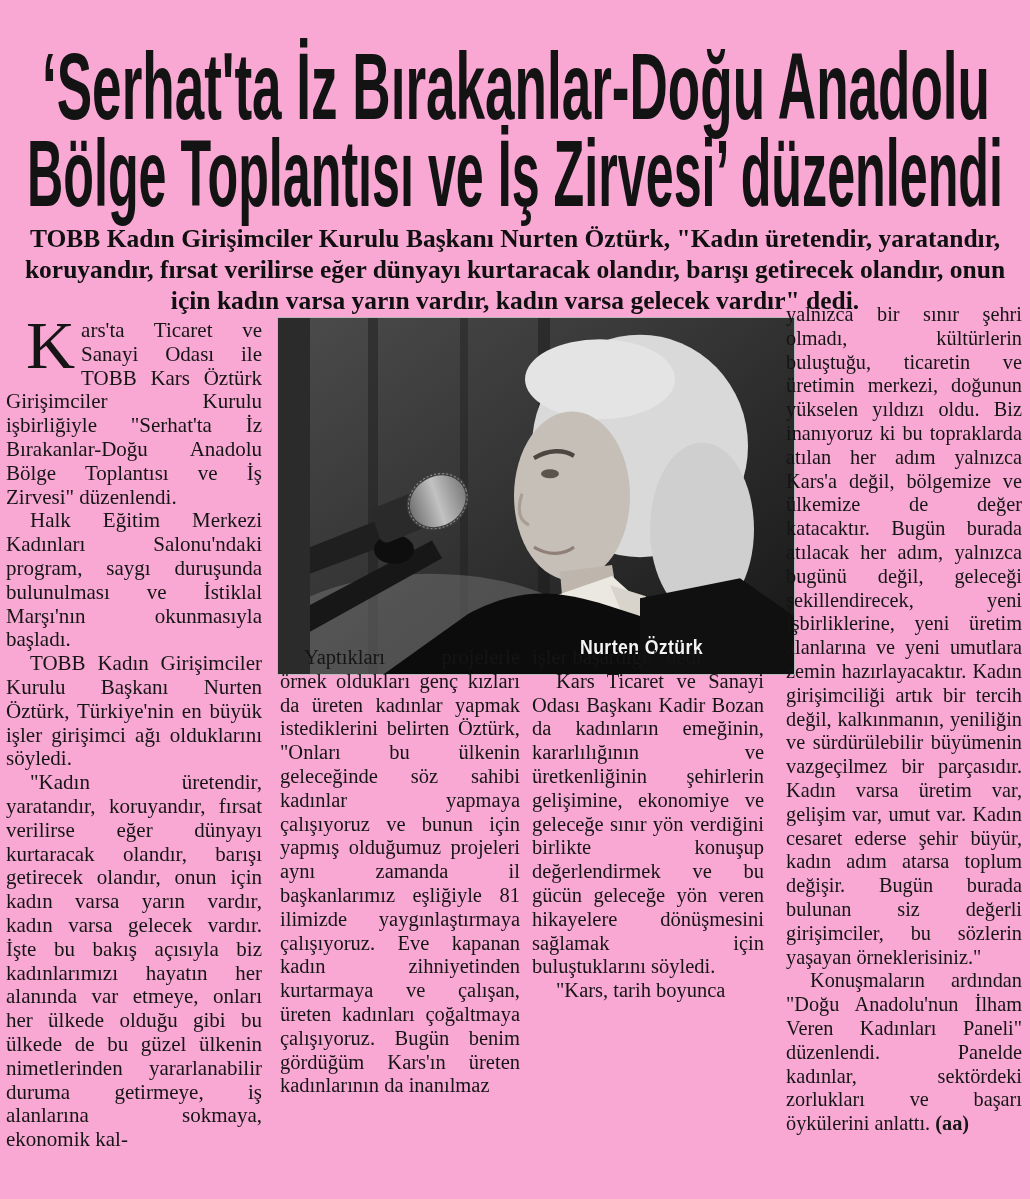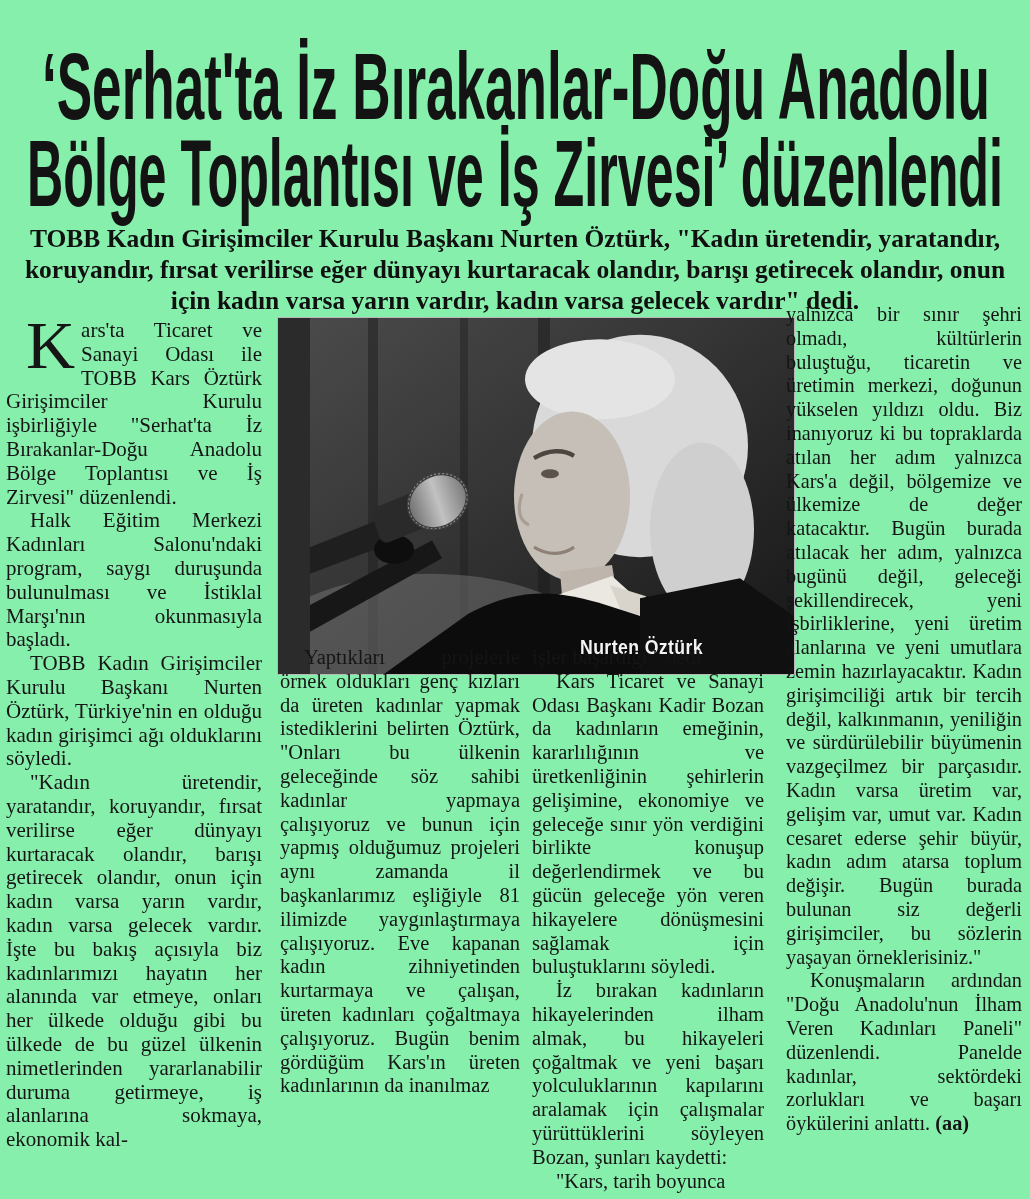--- a/index.html
+++ b/index.html
@@ -1,20 +1,20 @@
 <!DOCTYPE html>
 <html lang="tr"><head>
 <meta charset="utf-8">
 <style>
   html,body{margin:0;padding:0;background:#e9e9e9;}
   .page{
     position:relative;
     width:1030px;height:1199px;
     margin:0 auto;
-    background:#86efac;
+    background:#f9a8d4;
     color:#151515;
     font-family:"Liberation Serif", serif;
     overflow:hidden;
   }
   
   .headline-svg{position:absolute;top:14px;left:0;display:block;}
   .headline-svg text{
     font-family:"Liberation Sans", sans-serif;
     font-weight:bold;
     fill:#131313;
@@ -124,30 +124,29 @@
         <ellipse cx="128" cy="166" rx="30" ry="24" fill="url(#micGrad)" stroke="#3d3d3d" stroke-width="3"></ellipse>
         <ellipse cx="128" cy="166" rx="30" ry="24" fill="none" stroke="#8a8a8a" stroke-width="1" stroke-dasharray="2 2"></ellipse>
       </g>
     </svg>
     <div class="photo-caption">Nurten Öztürk</div>
   </div>
 
   <div class="col col-1">
       <p class=""><span class="dropcap">K</span><span>ars'ta Ticaret ve Sanayi Odası ile TOBB Kars Öztürk Girişimciler Kurulu işbirliğiyle "Serhat'ta İz Bırakanlar-Doğu Anadolu Bölge Toplantısı ve İş Zirvesi" düzenlendi.</span></p>
       <p class="indent"><span>Halk Eğitim Merkezi Kadınları Salonu'ndaki program, saygı duruşunda bulunulması ve İstiklal Marşı'nın okunmasıyla başladı.</span></p>
-      <p class="indent"><span>TOBB Kadın Girişimciler Kurulu Başkanı Nurten Öztürk, Türkiye'nin en olduğu kadın girişimci ağı olduklarını söyledi.</span></p>
+      <p class="indent"><span>TOBB Kadın Girişimciler Kurulu Başkanı Nurten Öztürk, Türkiye'nin en büyük işler girişimci ağı olduklarını söyledi.</span></p>
       <p class="indent"><span>"Kadın üretendir, yaratandır, koruyandır, fırsat verilirse eğer dünyayı kurtaracak olandır, barışı getirecek olandır, onun için kadın varsa yarın vardır, kadın varsa gelecek vardır. İşte bu bakış açısıyla biz kadınlarımızı hayatın her alanında var etmeye, onları her ülkede olduğu gibi bu ülkede de bu güzel ülkenin nimetlerinden yararlanabilir duruma getirmeye, iş alanlarına sokmaya, ekonomik kal-</span></p>
     </div>
   <div class="col col-2">
       <p class="indent"><span>Yaptıkları projelerle örnek oldukları genç kızları da üreten kadınlar yapmak istediklerini belirten Öztürk, "Onları bu ülkenin geleceğinde söz sahibi kadınlar yapmaya çalışıyoruz ve bunun için yapmış olduğumuz projeleri aynı zamanda il başkanlarımız eşliğiyle 81 ilimizde yaygınlaştırmaya çalışıyoruz. Eve kapanan kadın zihniyetinden kurtarmaya ve çalışan, üreten kadınları çoğaltmaya çalışıyoruz. Bugün benim gördüğüm Kars'ın üreten kadınlarının da inanılmaz</span></p>
     </div>
   <div class="col col-3">
       <p class=""><span>işler başardığı." dedi.</span></p>
       <p class="indent"><span>Kars Ticaret ve Sanayi Odası Başkanı Kadir Bozan da kadınların emeğinin, kararlılığının ve üretkenliğinin şehirlerin gelişimine, ekonomiye ve geleceğe sınır yön verdiğini birlikte konuşup değerlendirmek ve bu gücün geleceğe yön veren hikayelere dönüşmesini sağlamak için buluştuklarını söyledi.</span></p>
-      <p class="indent"><span>İz bırakan kadınların hikayelerinden ilham almak, bu hikayeleri çoğaltmak ve yeni başarı yolculuklarının kapılarını aralamak için çalışmalar yürüttüklerini söyleyen Bozan, şunları kaydetti:</span></p>
       <p class="indent"><span>"Kars, tarih boyunca</span></p>
     </div>
   <div class="col col-4">
       <p class=""><span>yalnızca bir sınır şehri olmadı, kültürlerin buluştuğu, ticaretin ve üretimin merkezi, doğunun yükselen yıldızı oldu. Biz inanıyoruz ki bu topraklarda atılan her adım yalnızca Kars'a değil, bölgemize ve ülkemize de değer katacaktır. Bugün burada atılacak her adım, yalnızca bugünü değil, geleceği şekillendirecek, yeni işbirliklerine, yeni üretim alanlarına ve yeni umutlara zemin hazırlayacaktır. Kadın girişimciliği artık bir tercih değil, kalkınmanın, yeniliğin ve sürdürülebilir büyümenin vazgeçilmez bir parçasıdır. Kadın varsa üretim var, gelişim var, umut var. Kadın cesaret ederse şehir büyür, kadın adım atarsa toplum değişir. Bugün burada bulunan siz değerli girişimciler, bu sözlerin yaşayan örneklerisiniz."</span></p>
       <p class="indent"><span>Konuşmaların ardından "Doğu Anadolu'nun İlham Veren Kadınları Paneli" düzenlendi. Panelde kadınlar, sektördeki zorlukları ve başarı öykülerini anlattı.</span> <b>(aa)</b></p>
     </div>
 
 </div>
 
 </body></html>

